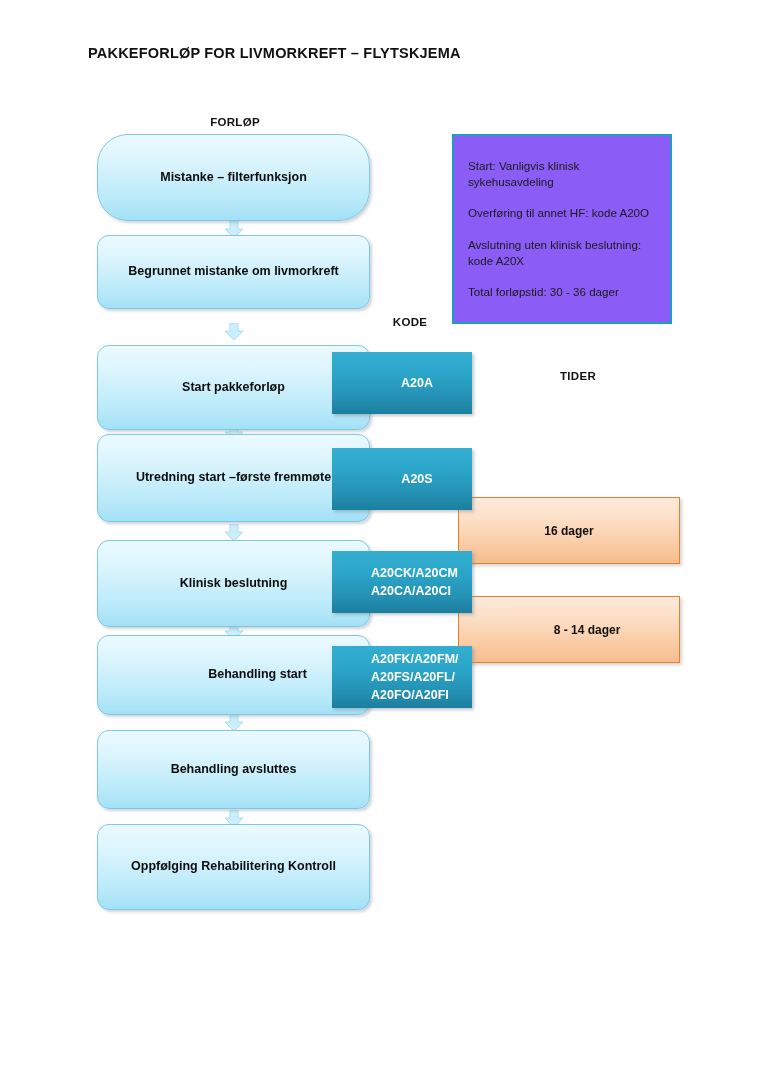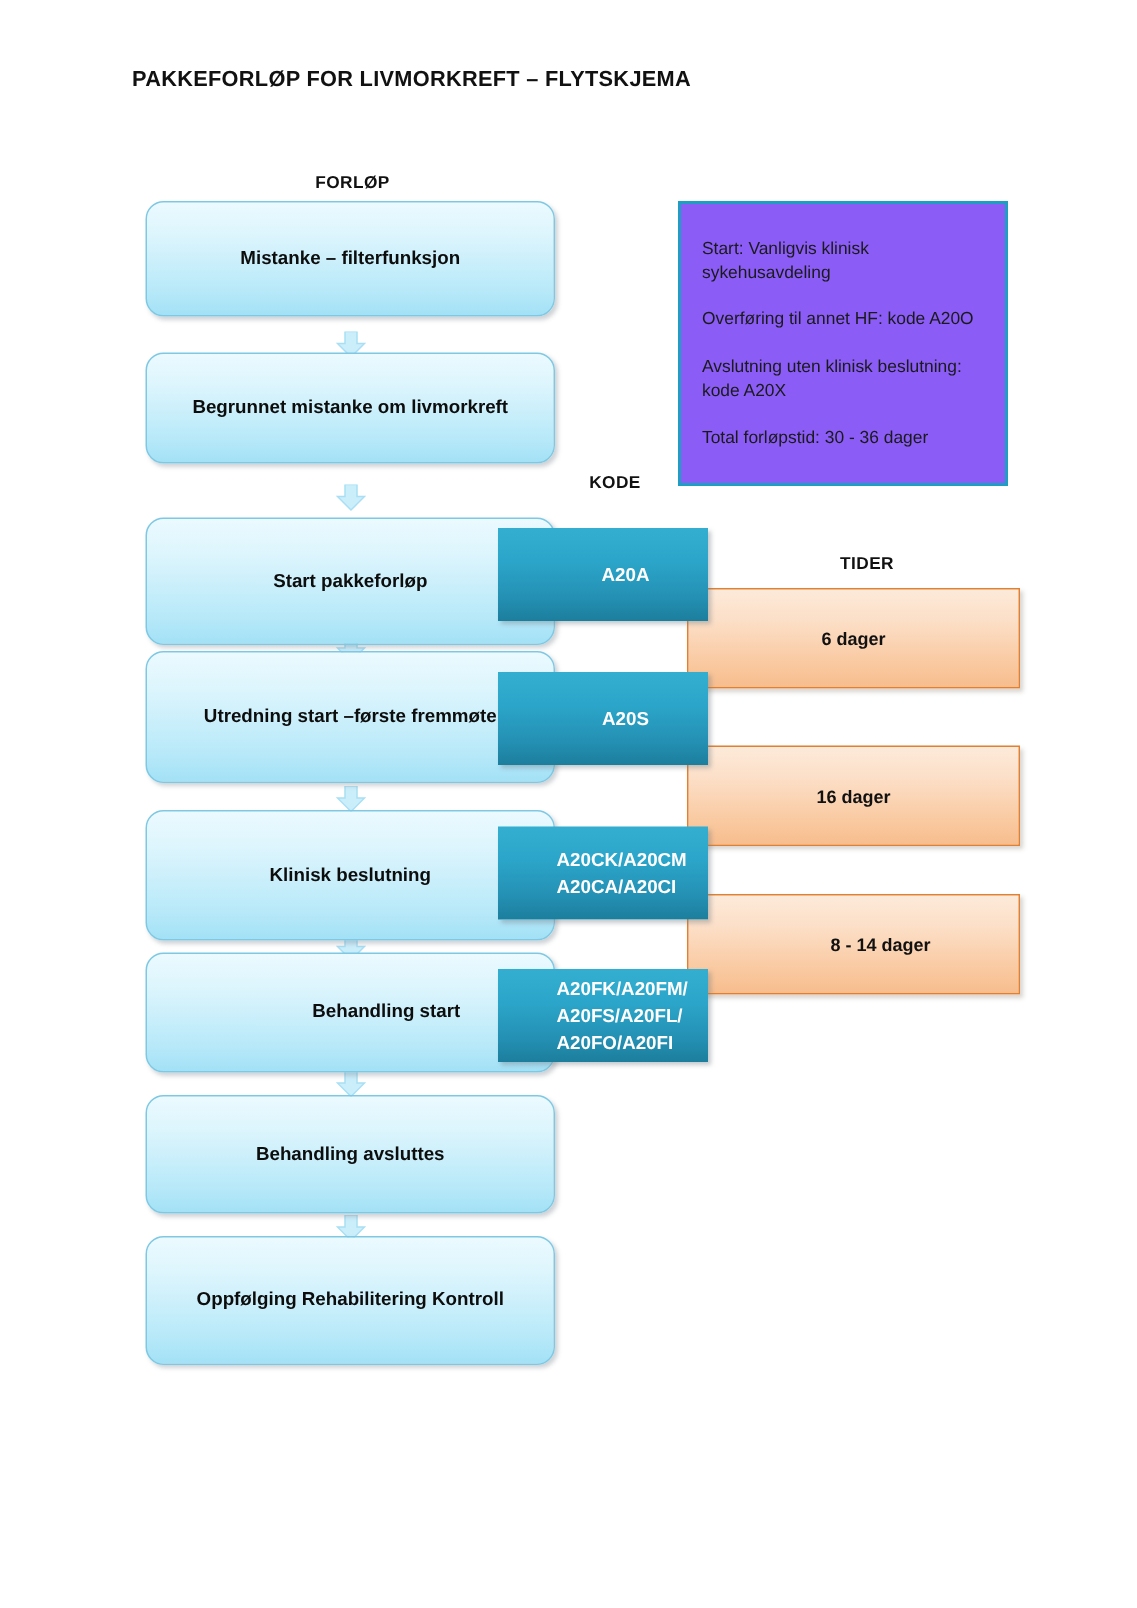--- a/index.html
+++ b/index.html
@@ -154,23 +154,20 @@
 <body>
 
 <div id="canvas">
 
   <div class="page-title">PAKKEFORLØP FOR LIVMORKREFT – FLYTSKJEMA</div>
 
   <div class="col-header" id="header-forlop">FORLØP</div>
   <div class="col-header" id="header-kode">KODE</div>
   <div class="col-header" id="header-tider">TIDER</div>
 
-  <div class="time-box" style="top:392px;height:67px;">
-    <span class="time-text">6 dager</span>
-  </div>
   <div class="time-box" style="top:497px;height:67px;">
     <span class="time-text">16 dager</span>
   </div>
   <div class="time-box" style="top:596px;height:67px;padding-left:36px;">
     <span class="time-text">8 - 14 dager</span>
   </div>
 
   <div class="flow-arrow" style="top:221px;">
     <svg width="20" height="18" viewBox="0 0 20 18">
         <path d="M6,0 L14,0 L14,8 L19,8 L10,17 L1,8 L6,8 Z" fill="#cbeefb" stroke="#a9dff4" stroke-width="1"></path>
@@ -200,21 +197,21 @@
     <svg width="20" height="18" viewBox="0 0 20 18">
         <path d="M6,0 L14,0 L14,8 L19,8 L10,17 L1,8 L6,8 Z" fill="#cbeefb" stroke="#a9dff4" stroke-width="1"></path>
       </svg>
   </div>
   <div class="flow-arrow" style="top:810px;">
     <svg width="20" height="18" viewBox="0 0 20 18">
         <path d="M6,0 L14,0 L14,8 L19,8 L10,17 L1,8 L6,8 Z" fill="#cbeefb" stroke="#a9dff4" stroke-width="1"></path>
       </svg>
   </div>
 
-  <div class="flow-box" style="top:134px;height:77px;">
+  <div class="flow-box" style="top:134px;height:87px;border-radius:31px;">
     <span class="flow-text">Mistanke – filterfunksjon</span>
   </div>
   <div class="flow-box" style="top:235px;height:74px;">
     <span class="flow-text">Begrunnet mistanke om livmorkreft</span>
   </div>
   <div class="flow-box" style="top:345px;height:85px;">
     <span class="flow-text">Start pakkeforløp</span>
   </div>
   <div class="flow-box" style="top:434px;height:88px;">
     <span class="flow-text">Utredning start –første fremmøte</span>

